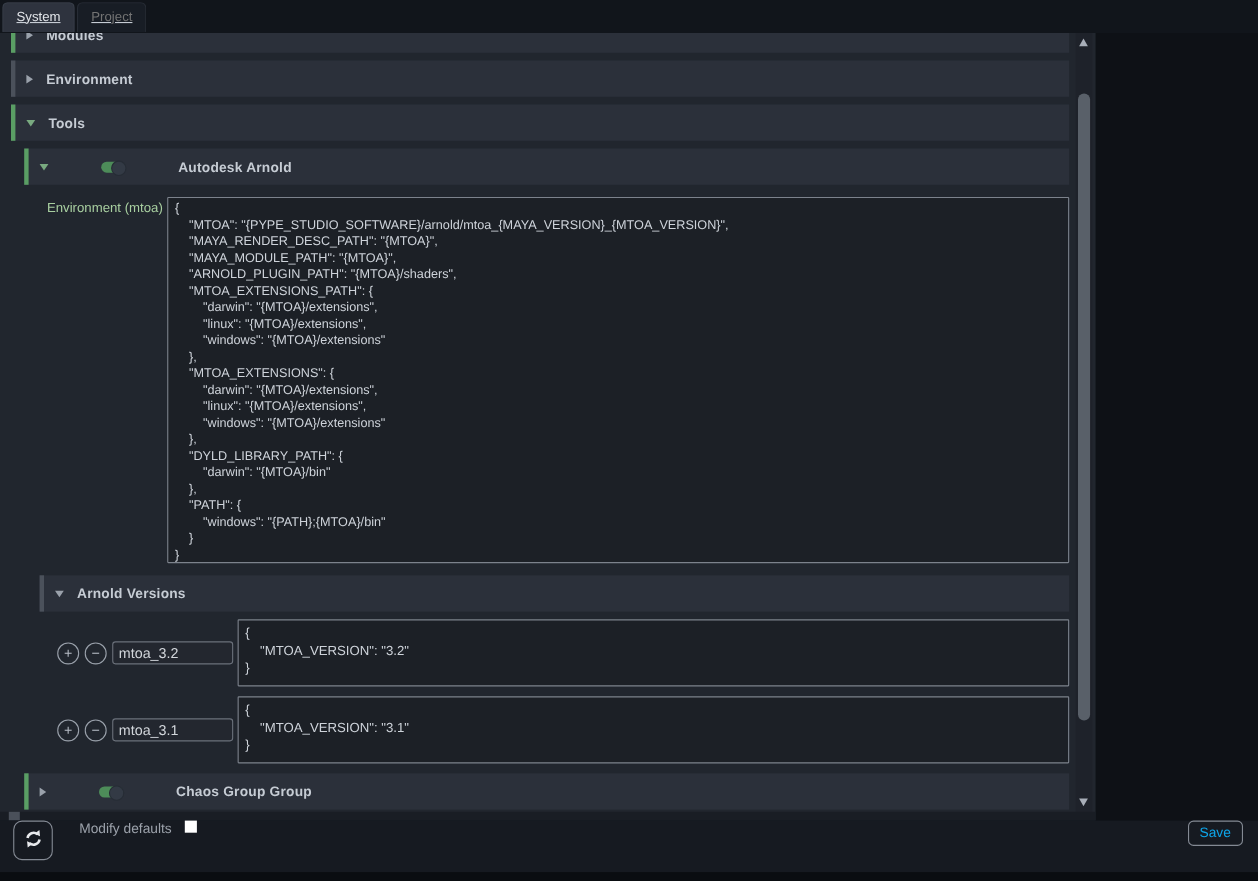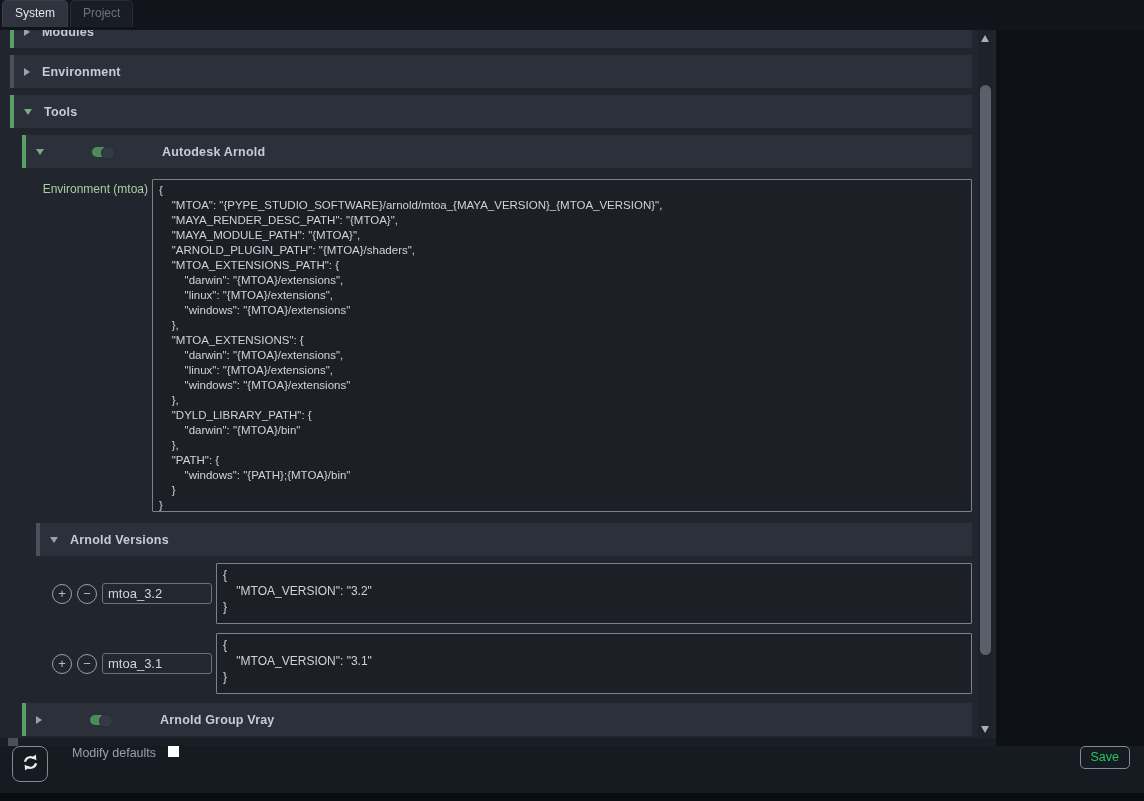--- a/index.html
+++ b/index.html
@@ -5,21 +5,21 @@
   * { margin:0; padding:0; box-sizing:border-box; }
   html,body { width:1144px; height:801px; }
   body {
     background:#0e1116;
     font-family:"Liberation Sans", sans-serif;
     color:#c6ccd4;
     overflow:hidden;
     position:relative;
   }
   
-  .tabbar { position:absolute; left:0; top:0; width:1144px; height:30px; background:#11151b; display:flex; align-items:flex-start; padding-left:2px; z-index:5; }
+  .tabbar { position:absolute; left:0; top:0; width:1144px; height:30px; background:#11151b; display:flex; align-items:center; padding-left:2px; z-index:5;text-decoration:underline; }
   .tab { height:27px; padding:5px 12px 4px 12px; font-size:12px; border-radius:5px 5px 0 0; background:#181d25; color:#737373; margin-right:2px; border:1px solid #272c35; border-bottom:none; cursor:default; }
   .tab.active { background:#2e333e; color:#e2e5e9; border-color:#3a404b; }
   
   .scroll-area { position:absolute; left:0; top:30px; width:996px; height:716px; background:#21262e; overflow:hidden; }
   .sections { padding:0 24px 0 10px; }
   .sec-header { display:flex; align-items:center; background:#2b303a; height:33px; padding-left:10px; border-left:4px solid #4b515b; }
   .sec-header.green { border-left-color:#5a9e64; }
   .sec-header.cut { margin-top:-15px; }
   .sec-title { font-size:12.5px; font-weight:bold; color:#c6ccd4; margin-left:12px; letter-spacing:.2px; }
   .gap7 { height:7px; } .gap9 { height:9px; } .gap11 { height:11px; }
@@ -51,21 +51,21 @@
   .varr.up { top:5px; border-bottom:7px solid #a8aeb8; border-left:4.5px solid transparent; border-right:4.5px solid transparent; }
   .varr.dn { bottom:5px; border-top:7px solid #a8aeb8; border-left:4.5px solid transparent; border-right:4.5px solid transparent; }
   .hscrollbar { position:absolute; left:0; bottom:0; width:1120px; height:8px; background:#191d24; }
   .hthumb { position:absolute; left:8px; top:0; width:10px; height:8px; background:#4a505a; }
   
   .footer { position:absolute; left:0; top:746px; width:1144px; height:47px; background:#161a21; display:flex; align-items:flex-start; }
   .refresh-btn { width:36px; height:36px; margin-left:12px; border:1px solid #848a94; border-radius:8px; background:transparent; display:flex; align-items:center; justify-content:center; }
   .footer-label { font-size:12.5px; color:#9ba1aa; margin-left:24px; }
   .checkbox { width:11px; height:11px; background:#ffffff; margin-left:12px; }
   .spacer { flex:1; }
-  .save-btn { margin-right:14px; padding:3px 10px 4px 10px; font-size:12.5px; color:#22c55e; background:transparent; border:1px solid #848a94; border-radius:5px; font-family:"Liberation Sans", sans-serif; }
+  .save-btn { margin-right:14px; padding:3px 10px 4px 10px; font-size:12.5px; color:#0ea5e9; background:transparent; border:1px solid #848a94; border-radius:5px; font-family:"Liberation Sans", sans-serif; }
   .bottom-strip { position:absolute; left:0; top:793px; width:1144px; height:8px; background:#0a0d11; }
 </style>
 </head>
 <body>
 
 <div class="tabbar">
   <div class="tab active"><span>System</span></div>
   <div class="tab"><span>Project</span></div>
 </div>
 
@@ -150,21 +150,21 @@
       <textarea class="code-box ver-box" spellcheck="false" style="">{
     "MTOA_VERSION": "3.1"
 }</textarea>
     </div>
 
     <div class="gap9"></div>
 
     <div class="sec-header green indent1">
       <span class="arr right"></span>
       <span class="toggle"></span>
-      <span class="sec-title">Arnold Group Vray</span>
+      <span class="sec-title">Chaos Group Group</span>
     </div>
 
   </div>
 
   <div class="vscrollbar">
     <span class="varr up"></span>
     <div class="vthumb"></div>
     <span class="varr dn"></span>
   </div>
 

